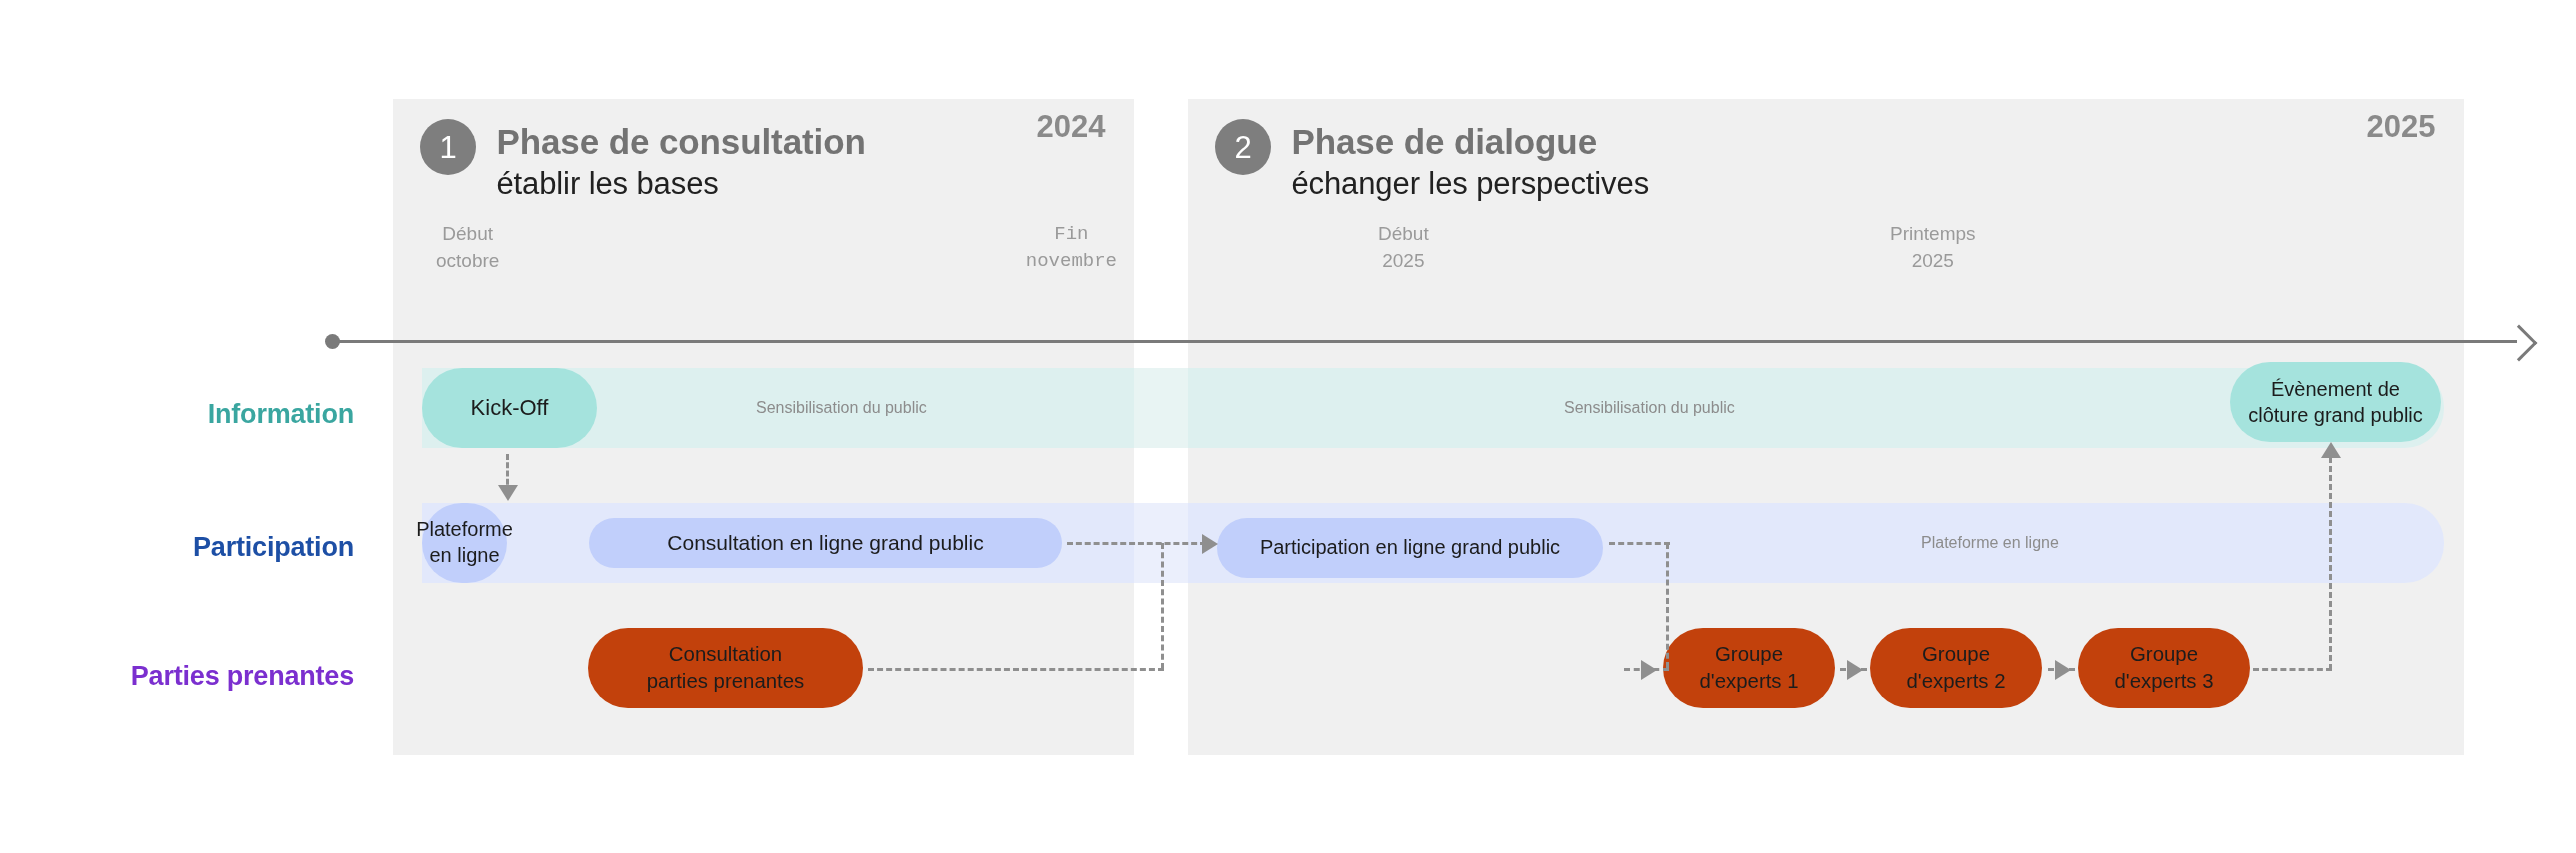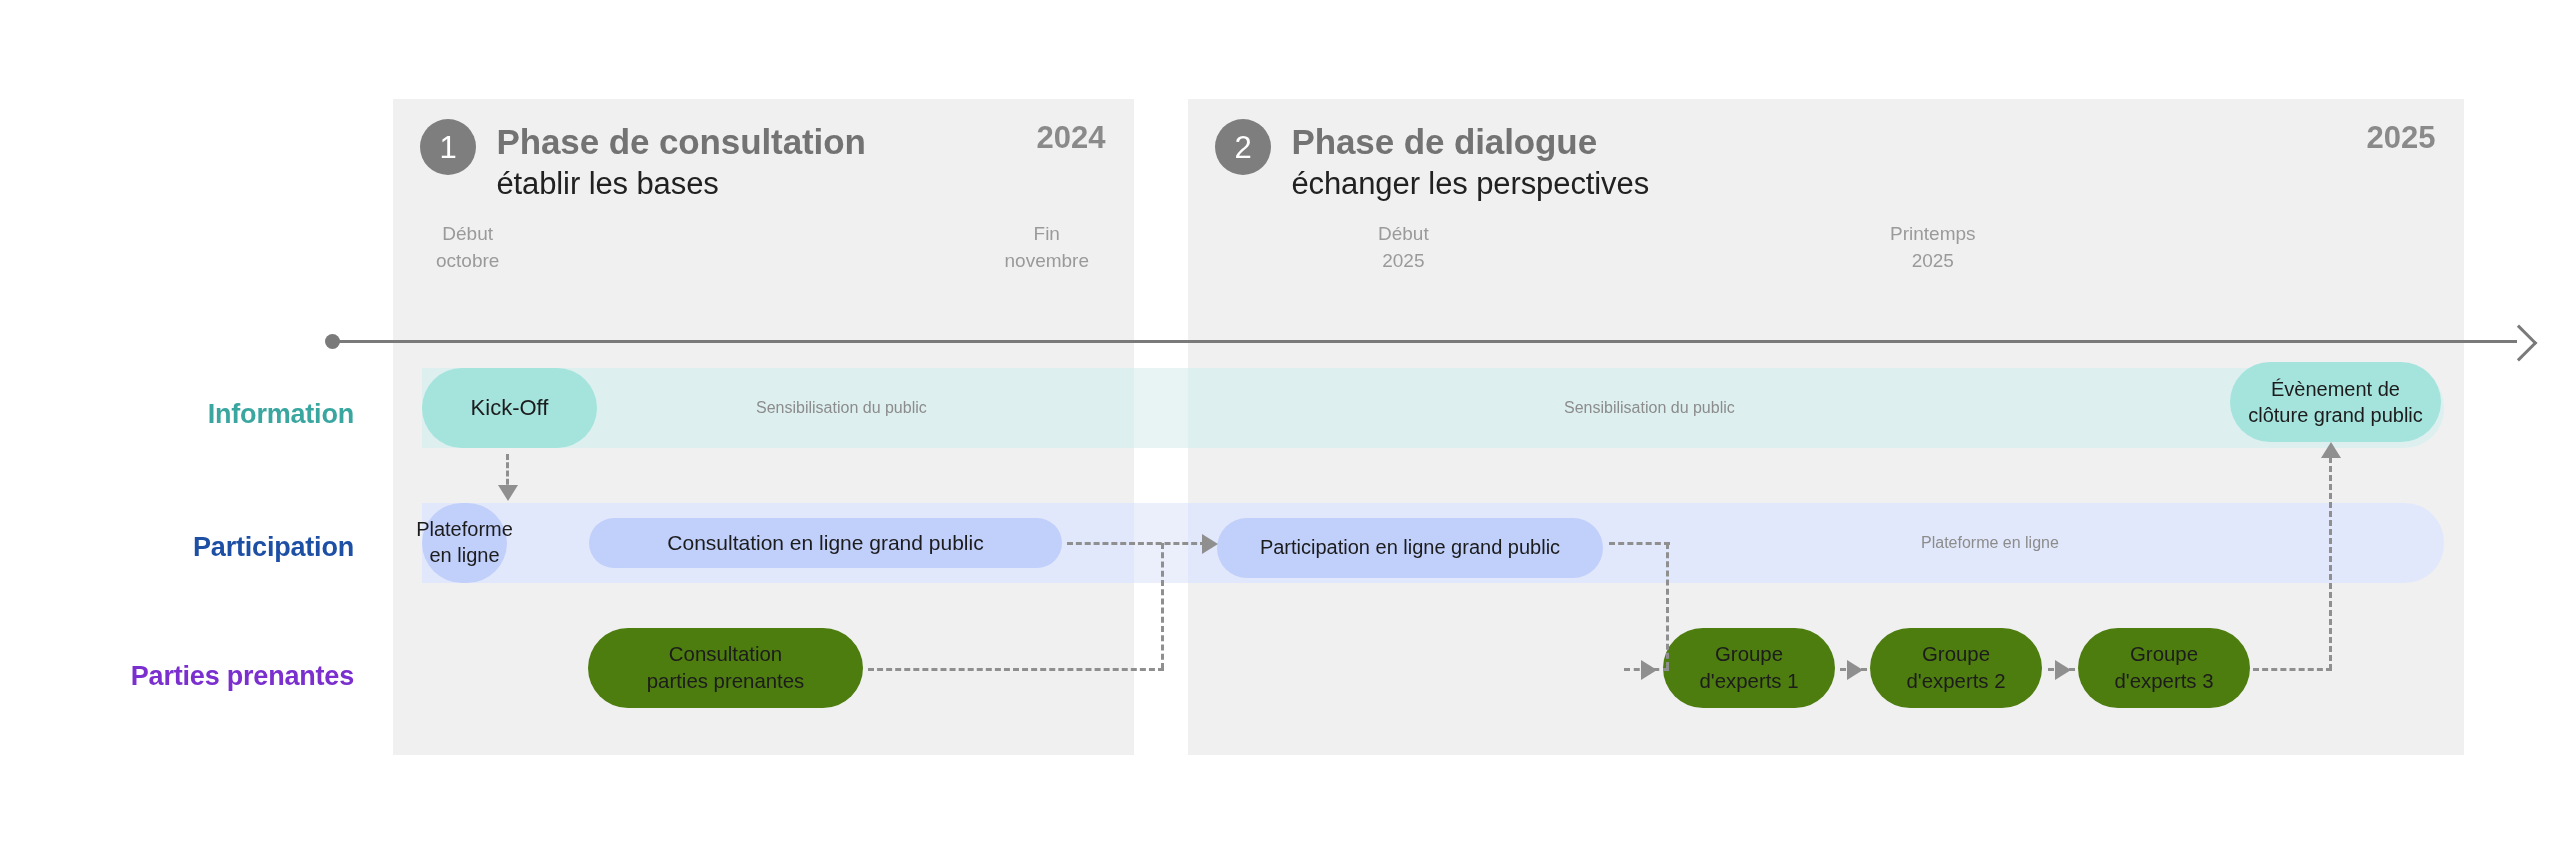--- a/index.html
+++ b/index.html
@@ -32,21 +32,21 @@
   .phase-titles{margin-left:20.4px;padding-top:1.4px;}
   .phase-title{
     font-size:35px;font-weight:700;color:#737373;
     line-height:1.18;white-space:nowrap;letter-spacing:-0.1px;
   }
   .phase-sub{
     font-size:31px;font-weight:400;color:#212121;
     line-height:1.2;white-space:nowrap;margin-top:2.7px;letter-spacing:-0.1px;
   }
   .phase-year{
-    position:absolute;top:21px;right:28.6px;
+    position:absolute;top:10px;right:28.6px;
     font-size:31px;font-weight:700;color:#8a8a8a;letter-spacing:0px;
   }
 
   
   .date-cap{
     position:absolute;
     font-size:19px;color:#9a9a9a;font-weight:400;
     line-height:1.42;text-align:center;white-space:nowrap;
   }
 
@@ -84,21 +84,21 @@
   }
 
   
   .pill{
     position:absolute;display:flex;align-items:center;justify-content:center;
     text-align:center;color:#1c1c1c;font-weight:400;
     line-height:1.26;border-radius:679px;
   }
   .pill-teal-strong{background:#a5e3dd;}
   .pill-blue-strong{background:#c1cffb;}
-  .pill-purple{background:#4d7c0f;}
+  .pill-purple{background:#c2410c;}
 
   #pill-kickoff{left:422px;top:368px;width:175px;height:80px;font-size:22px;}
   #pill-event{left:2230px;top:362px;width:211px;height:80px;font-size:20px;line-height:1.3;}
   #pill-plateforme{left:422px;top:503px;width:85px;height:80px;font-size:20px;line-height:1.28;}
   #pill-consult-online{left:589px;top:518px;width:473px;height:50px;font-size:21px;}
   #pill-particip-online{left:1217px;top:518px;width:386px;height:60px;font-size:20px;}
   #pill-consult-parties{left:588px;top:628px;width:275px;height:80px;font-size:20.4px;line-height:1.3;}
   #pill-exp1{left:1663px;top:628px;width:172px;height:80px;font-size:20.4px;line-height:1.3;}
   #pill-exp2{left:1870px;top:628px;width:172px;height:80px;font-size:20.4px;line-height:1.3;}
   #pill-exp3{left:2078px;top:628px;width:172px;height:80px;font-size:20.4px;line-height:1.3;}
@@ -153,21 +153,21 @@
         <div class="phase-title">Phase de consultation</div>
         <div class="phase-sub">établir les bases</div>
       </div>
     </div>
     <div class="phase-year">2024</div>
 
     <div class="date-cap" style="top:122px;left:43px;">
       <div>Début</div>
       <div>octobre</div>
     </div>
-    <div class="date-cap" style="top:122px;right:45px;">
+    <div class="date-cap" style="top:122px;right:17px;font-family:Liberation Mono, monospace;">
       <div>Fin</div>
       <div>novembre</div>
     </div>
   </div>
 
   <div class="panel" id="panel-2">
     <div class="phase-head">
       <div class="badge">2</div>
       <div class="phase-titles">
         <div class="phase-title">Phase de dialogue</div>

